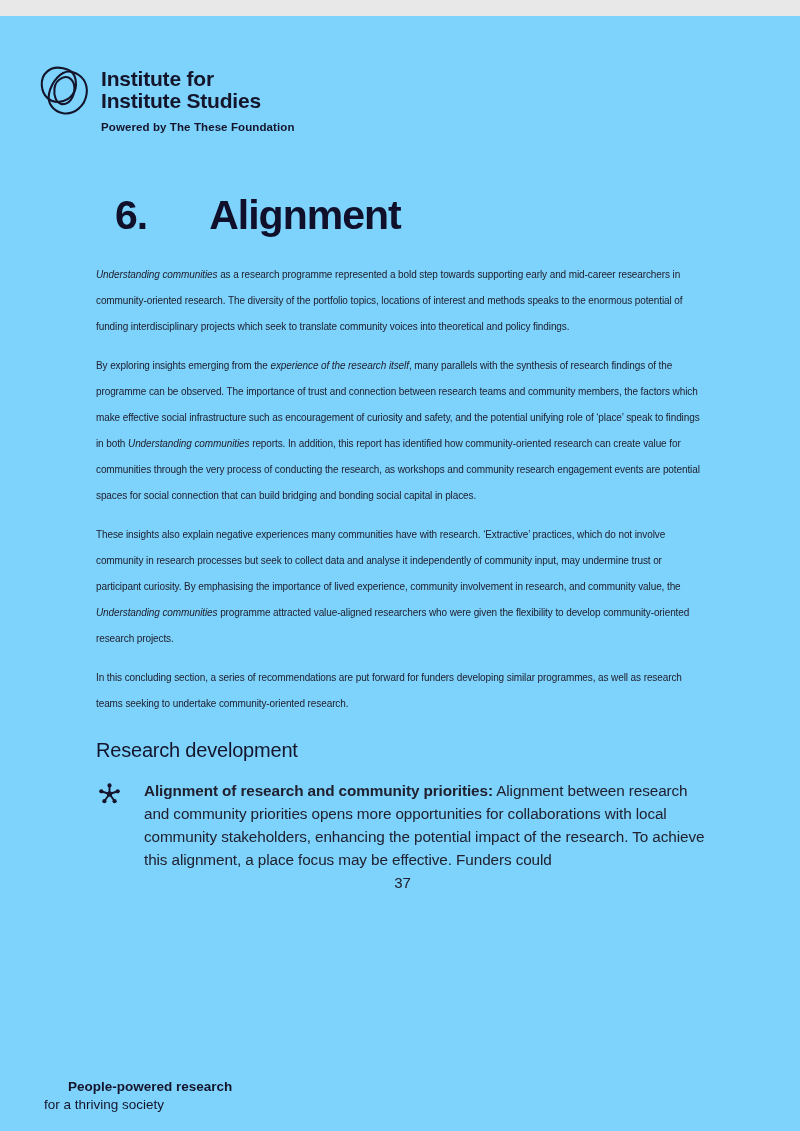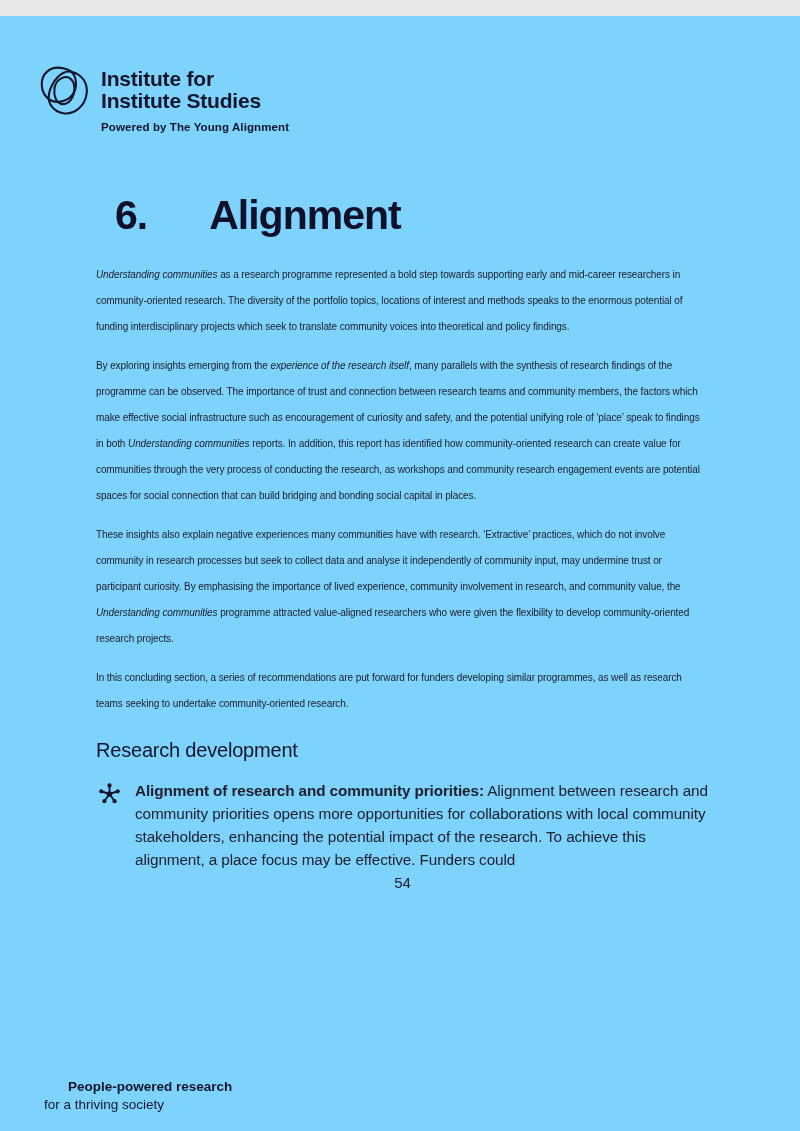--- a/index.html
+++ b/index.html
@@ -69,20 +69,21 @@
     margin-top: 22px;
     margin-bottom: 17px;
     font-size: 20px;
     font-weight: 400;
     color: #14142b;
     letter-spacing: -0.2px;
   }
   .bullet-item {
     display: flex;
     align-items: flex-start;
+    gap: 9px;
   }
   .bullet-icon {
     flex: 0 0 auto;
     width: 27px;
     height: 28px;
     margin-top: 1px;
   }
   .bullet-text {
     margin-left: 12px;
     font-size: 15.3px;
@@ -120,21 +121,21 @@
           <path d="M41 11 C52 14, 58.5 23, 57 35 C55.2 49, 43 58.5, 31 56.5 C19.5 54.5, 13.5 45, 15.5 35 C18 22.5, 29 7.8, 41 11 Z"></path>
           <path d="M30 17.5 C38 14, 43.5 21, 43.5 29 C43.5 39, 37.5 47, 29.5 46.5 C23 45, 20.5 37, 21.5 29 C22.3 23, 25.5 19.5, 30 17.5 Z"></path>
         </g>
       </svg>
     </span>
     <div class="logo-texts">
       <div class="logo-name">
         <div>Institute for</div>
         <div>Institute Studies</div>
       </div>
-      <div class="logo-tagline">Powered by The Young Alignment</div>
+      <div class="logo-tagline">Powered by The These Foundation</div>
     </div>
   </header>
 
   <main class="main">
     <h1 class="doc-title">
       <span class="num">6.</span>
       <span class="ttl">Alignment</span>
     </h1>
 
     <div class="paragraphs">
@@ -160,21 +161,21 @@
             <circle cx="18.1" cy="21.2" r="2.1" stroke="none"></circle>
             <circle cx="7.9" cy="21.2" r="2.1" stroke="none"></circle>
             <circle cx="4.8" cy="11.3" r="2.1" stroke="none"></circle>
             <circle cx="13" cy="14" r="2.7" stroke="none"></circle>
           </g>
         </svg>
       </span>
       <p class="bullet-text"><span style="font-weight: 700;">Alignment of research and community priorities:</span><span> Alignment between research and community priorities opens more opportunities for collaborations with local community stakeholders, enhancing the potential impact of the research. To achieve this alignment, a place focus may be effective. Funders could</span></p>
     </div>
 
-    <div class="page-number">54</div>
+    <div class="page-number">37</div>
   </main>
 
   <footer class="footer">
     <div class="bold-line">People-powered research</div>
     <div>for a thriving society</div>
   </footer>
 
 </div>
 
 </body></html>

